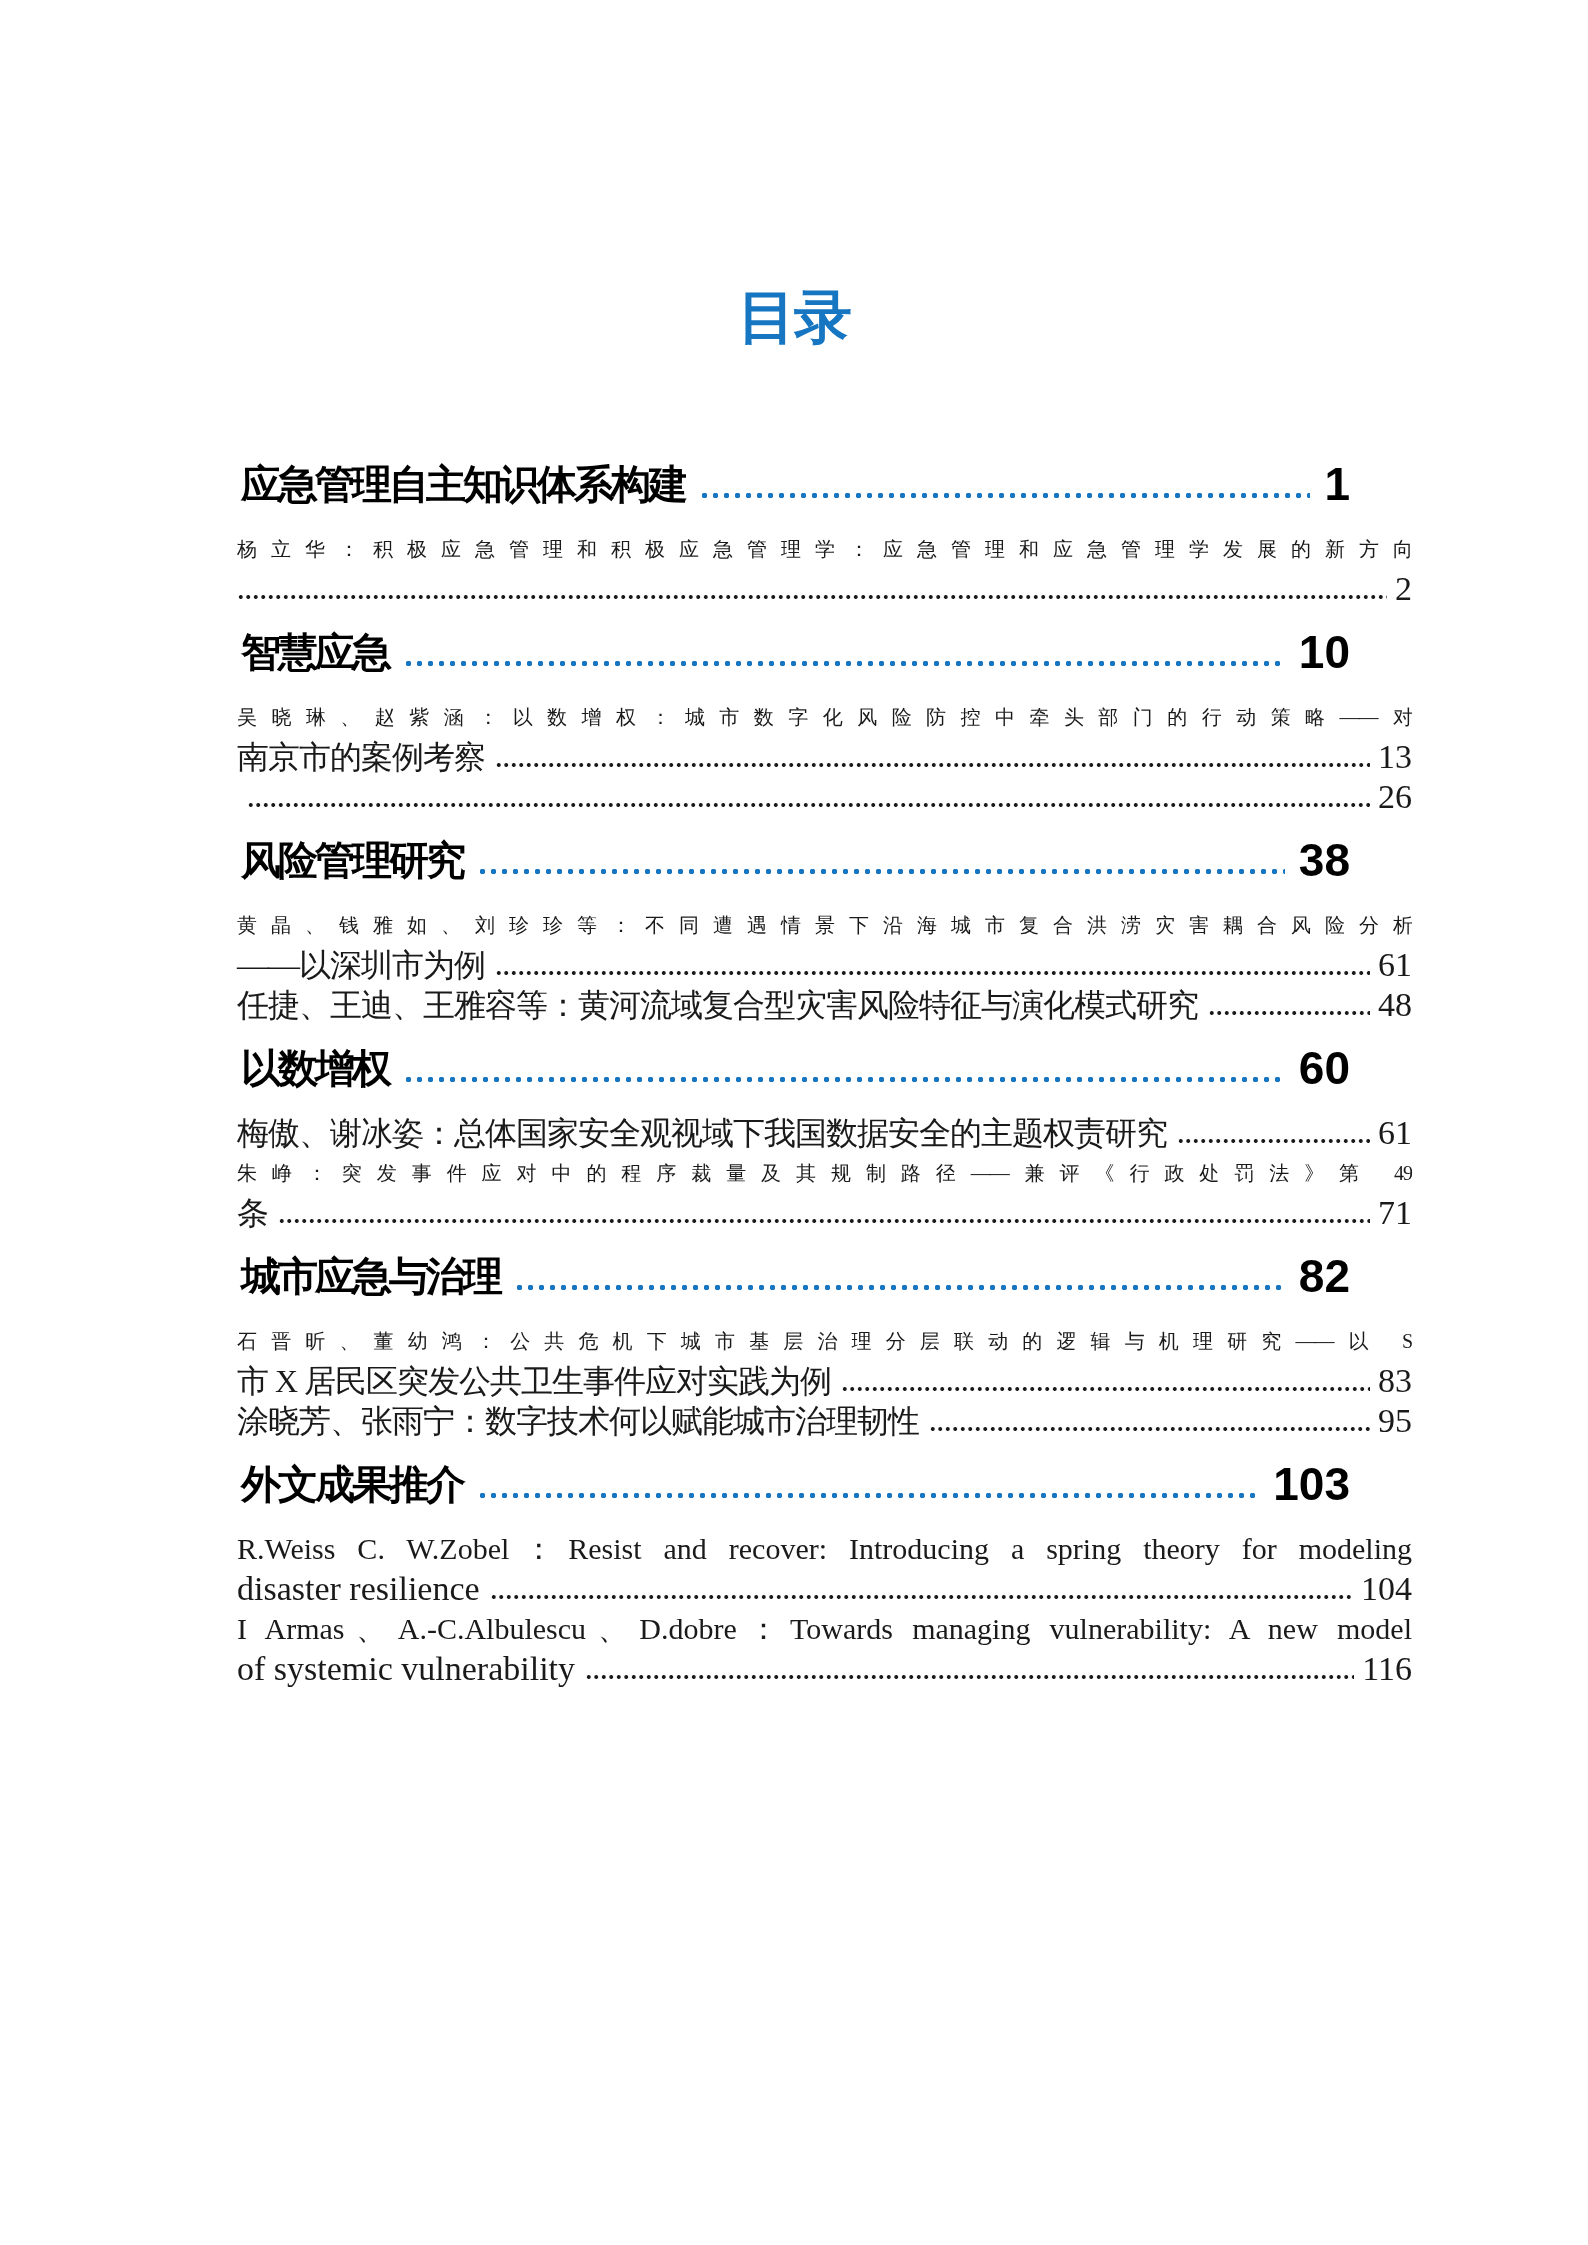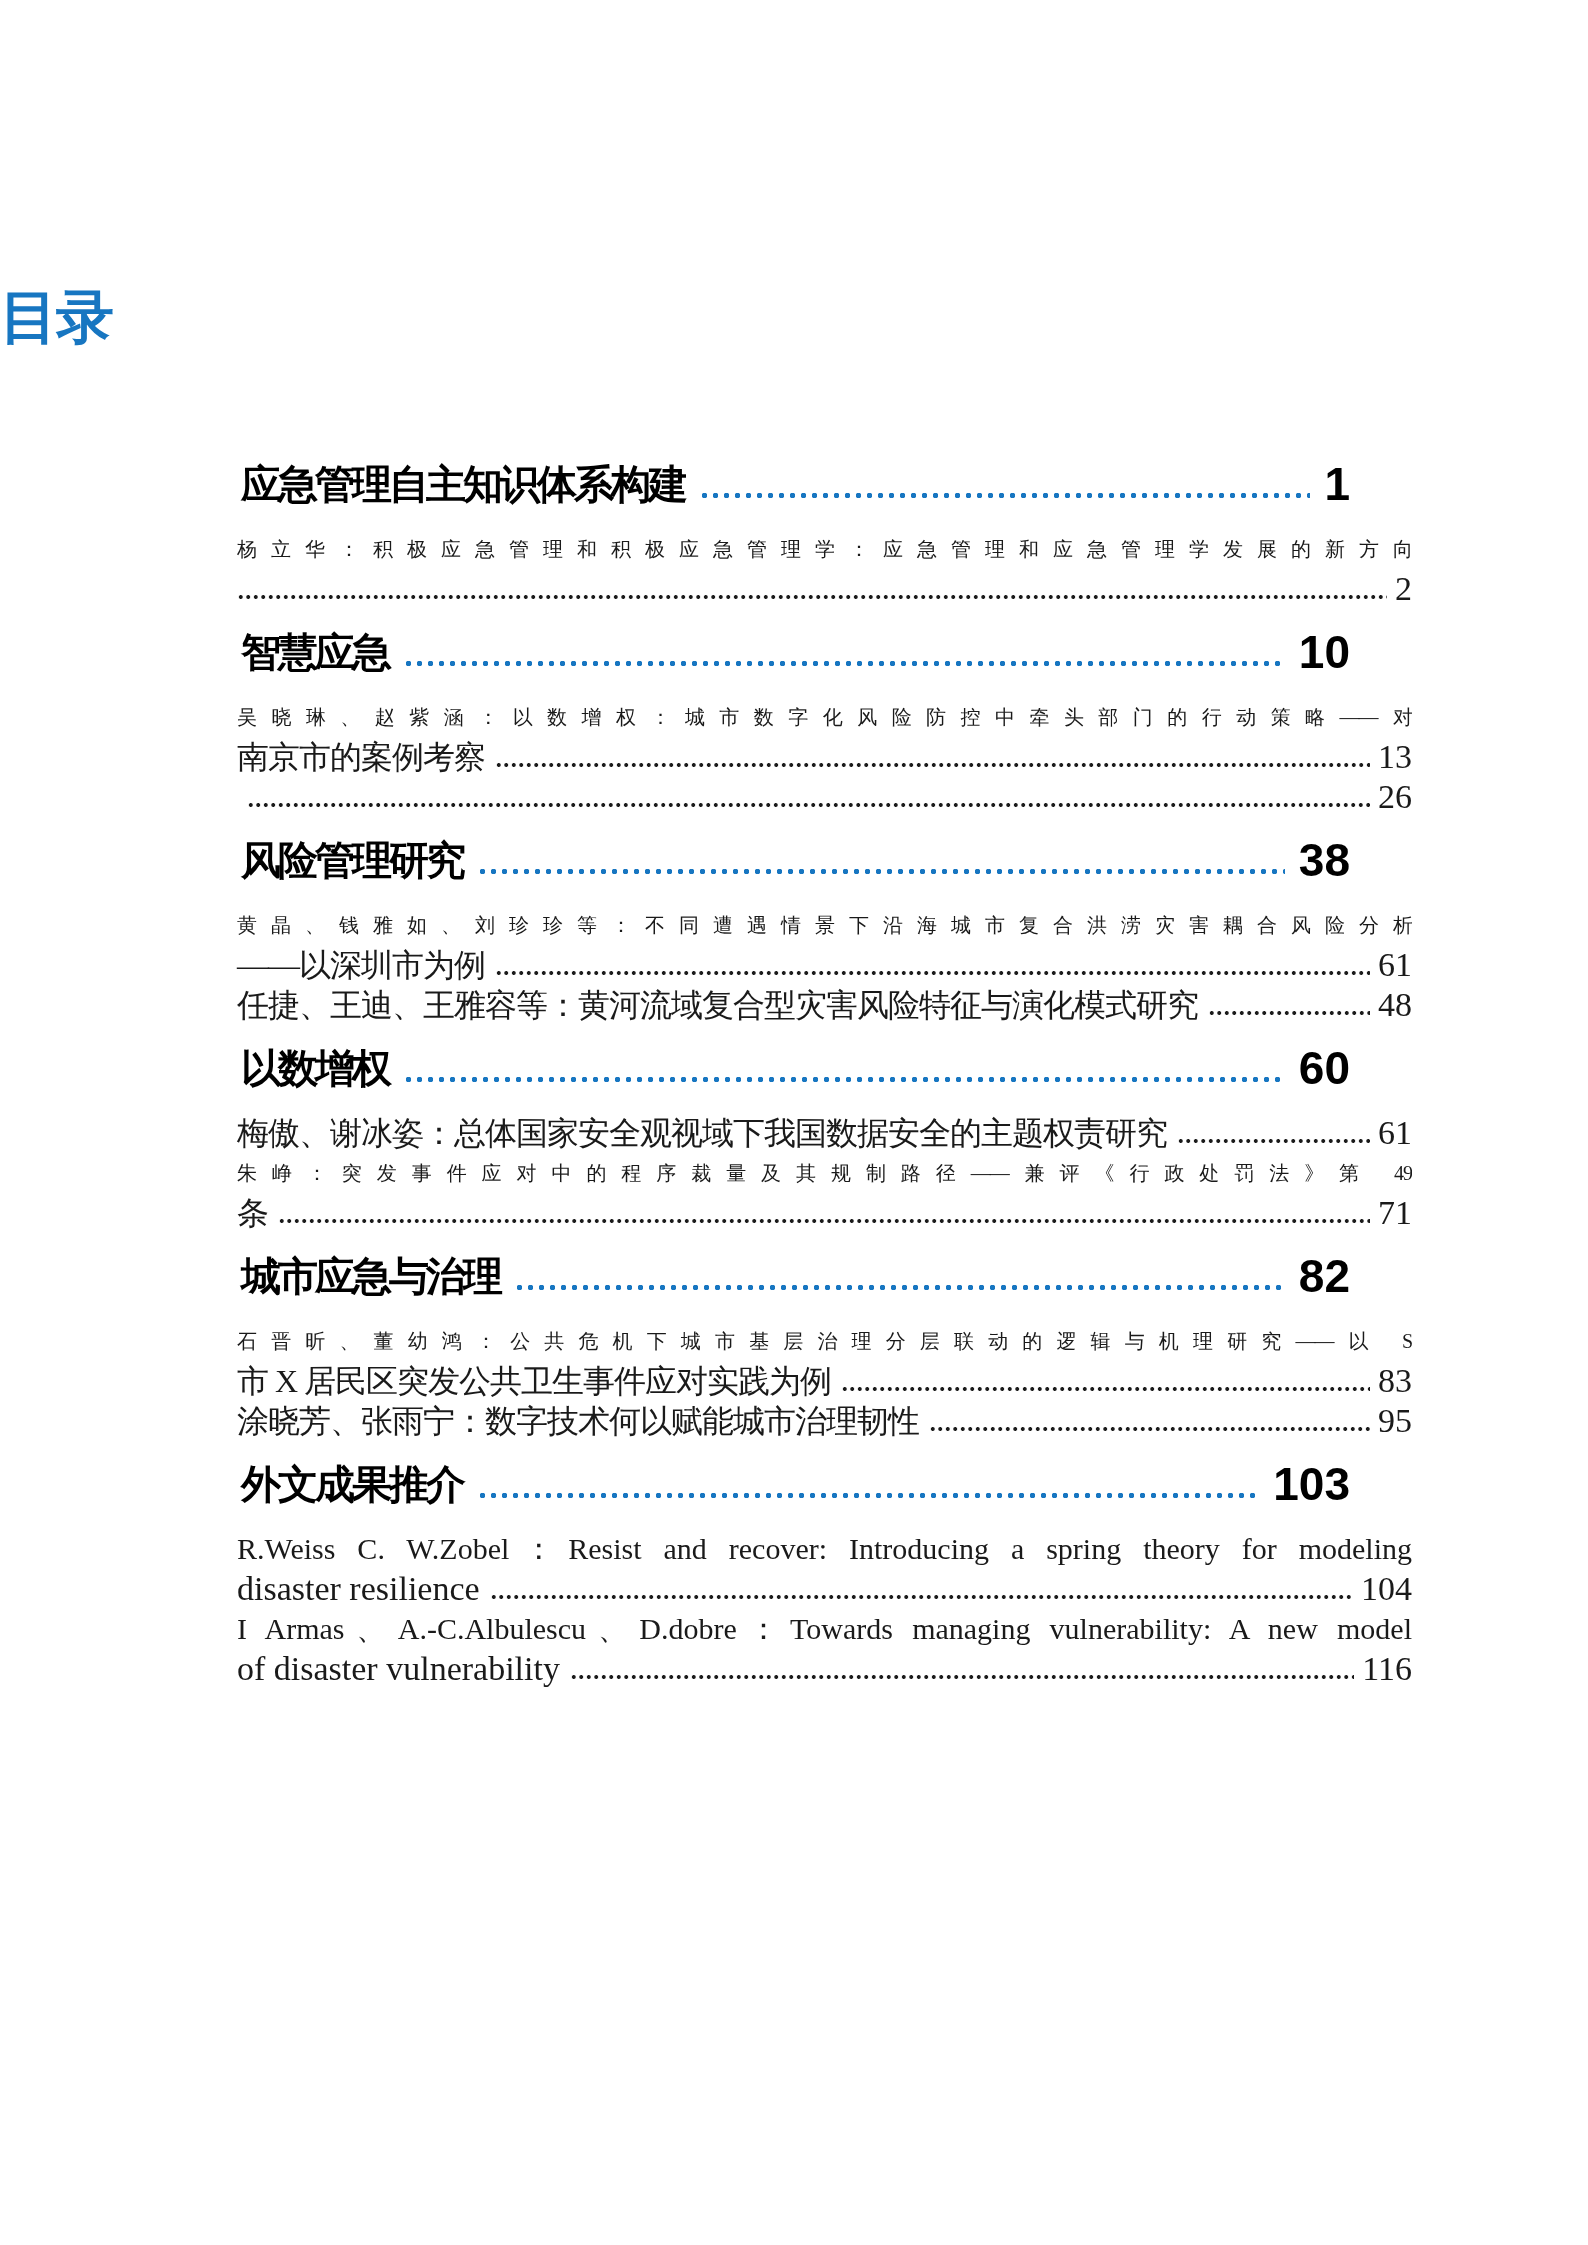--- a/index.html
+++ b/index.html
@@ -14,21 +14,21 @@
     background: #ffffff;
     box-sizing: border-box;
     padding-top: 287px;
     font-family: "Liberation Serif", "DejaVu Serif", serif;
     color: #1a1a1a;
     overflow: hidden;
   }
   .doc-title {
     margin: 0 0 112px 0;
     width: 100%;
-    text-align: left;
+    text-align: center;
     font-family: "Liberation Sans", "DejaVu Sans", sans-serif;
     font-weight: bold;
     font-size: 58px;
     line-height: 60px;
     letter-spacing: -2px;
     color: #1776C1;
   }
   .content {
     margin-left: 237px;
     width: 1175px;
@@ -231,21 +231,21 @@
         <div class="entry-pre en">R.Weiss C. W.Zobel：Resist and recover: Introducing a spring theory for modeling</div>
         <div class="entry-last">
           <span class="entry-tail en">disaster resilience</span>
           <span class="leader entry-leader"></span>
           <span class="entry-page">104</span>
         </div>
       </div>
       <div class="entry">
         <div class="entry-pre en">I Armas、A.-C.Albulescu、D.dobre：Towards managing vulnerability: A new model</div>
         <div class="entry-last">
-          <span class="entry-tail en">of disaster vulnerability</span>
+          <span class="entry-tail en">of systemic vulnerability</span>
           <span class="leader entry-leader"></span>
           <span class="entry-page">116</span>
         </div>
       </div>
     </section>
 
   </main>
 </div>
 
 </body></html>

